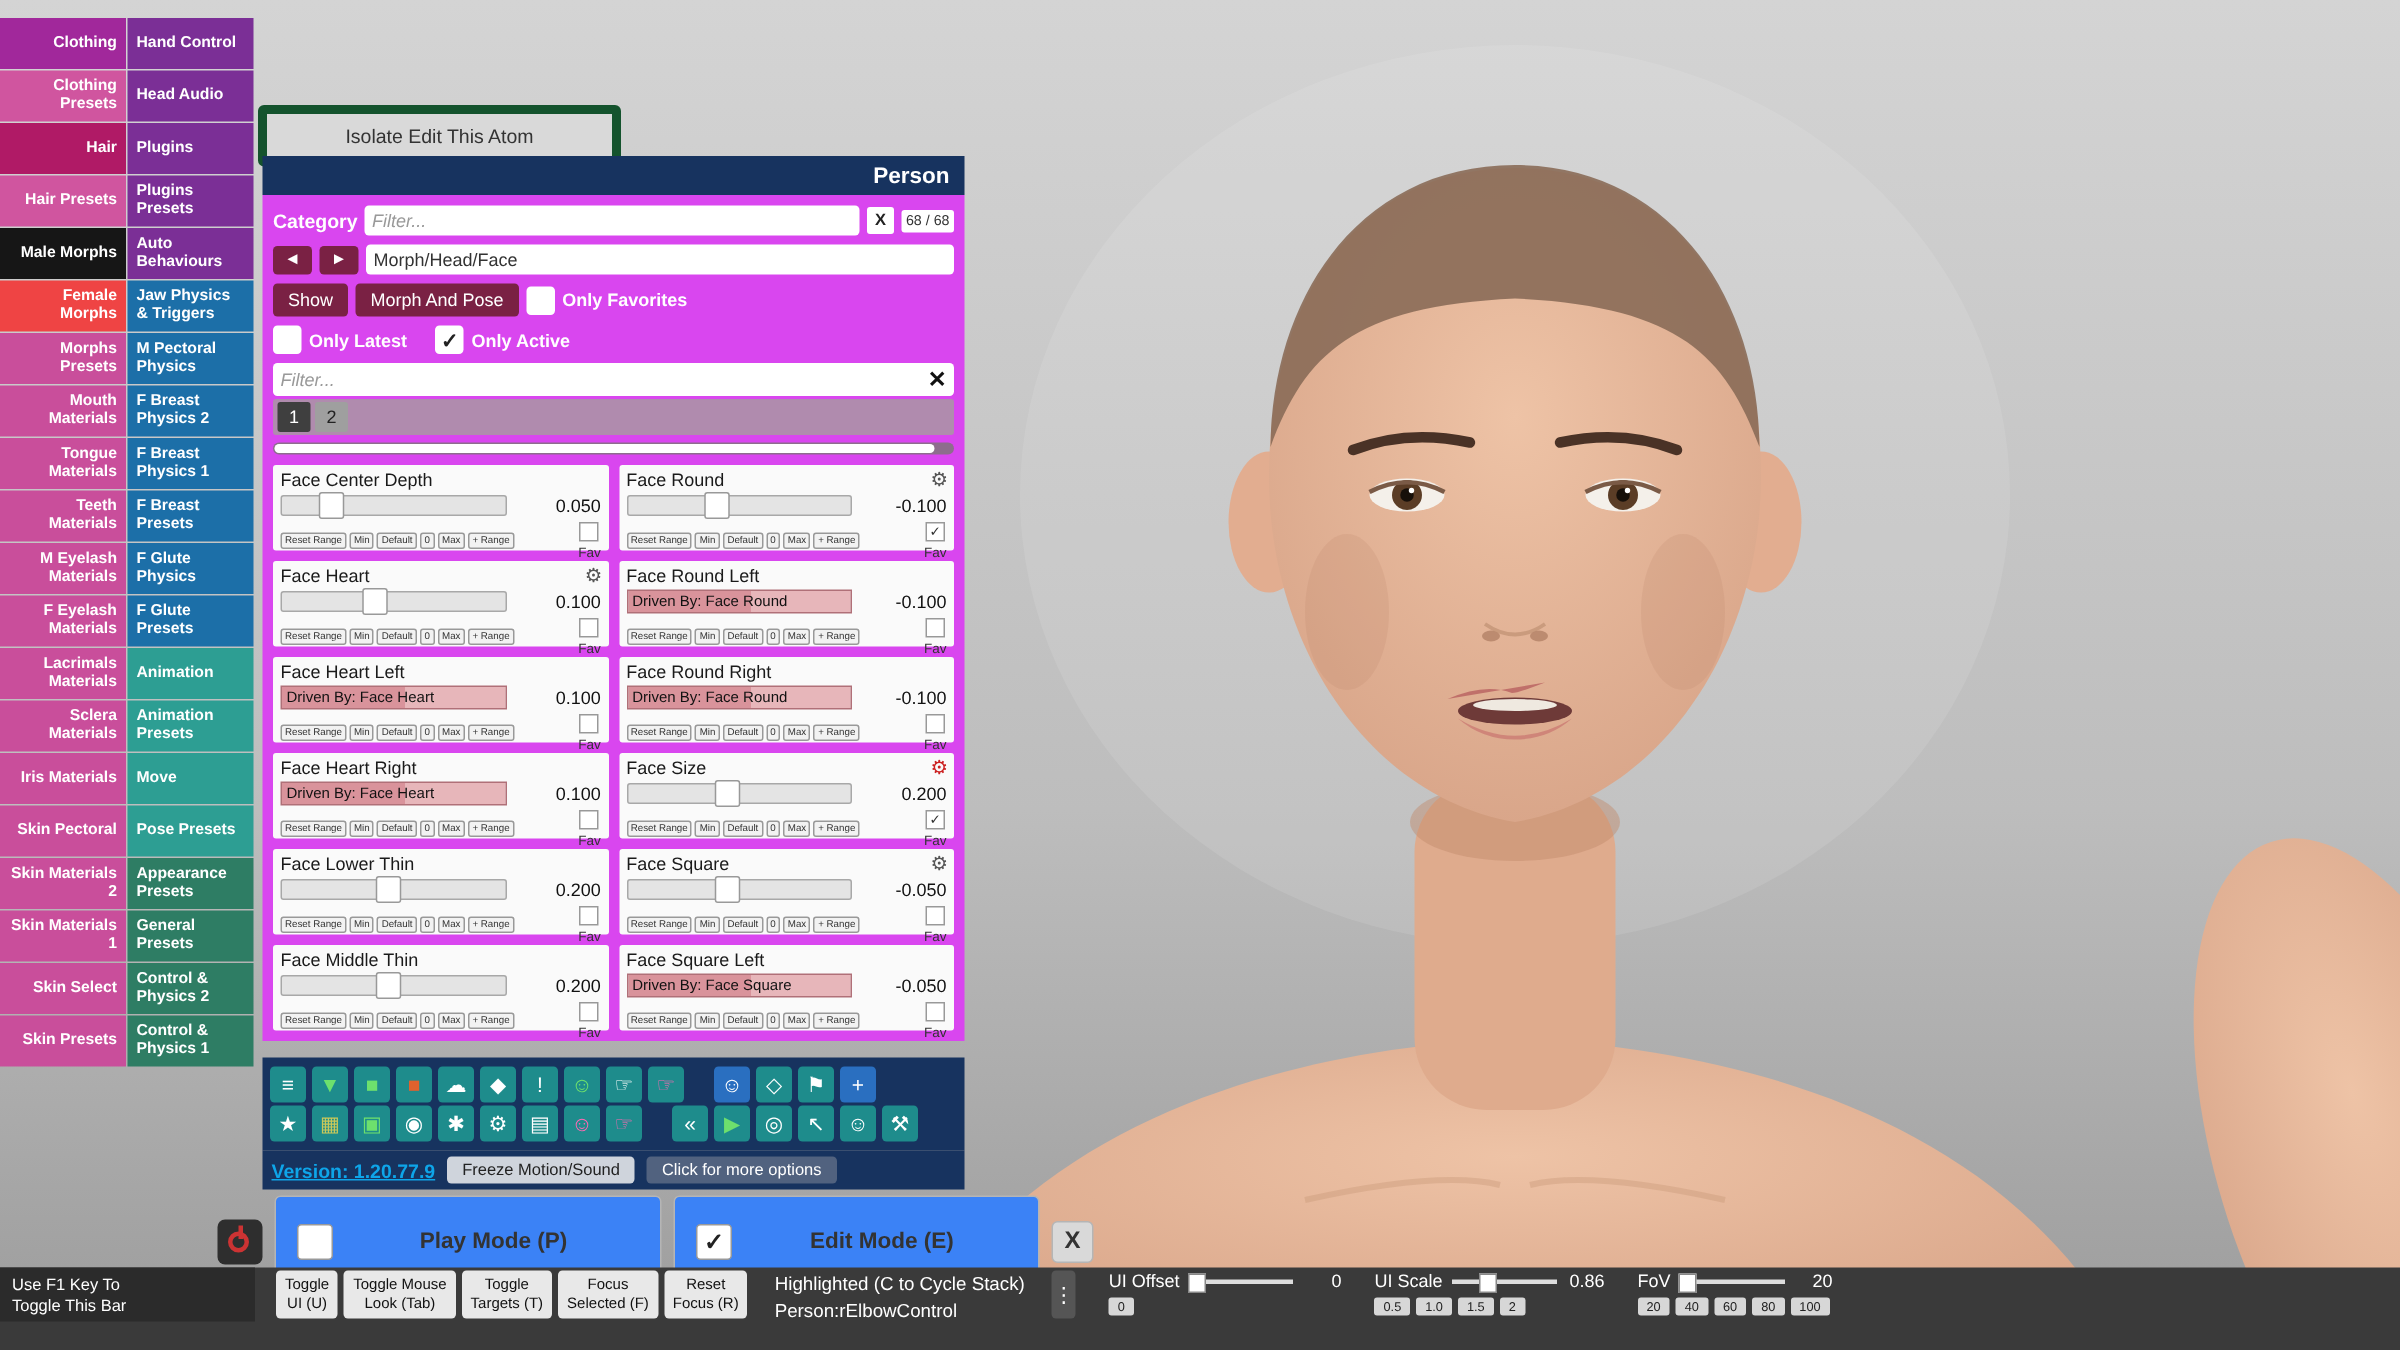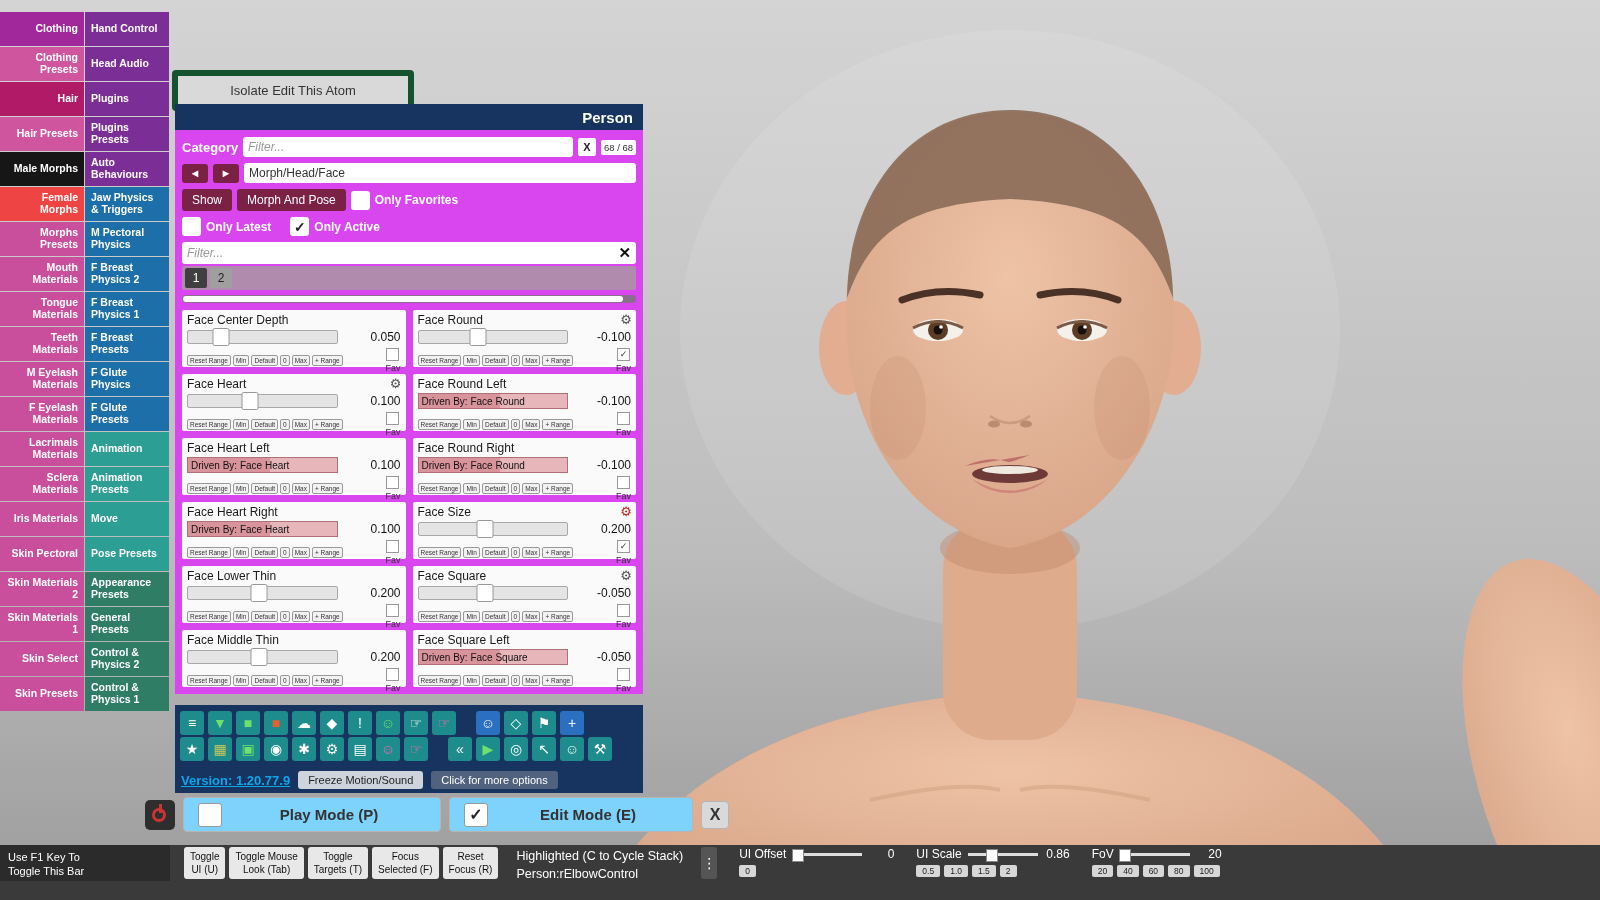--- a/index.html
+++ b/index.html
@@ -83,22 +83,22 @@
       display:flex;align-items:center;gap:8px;padding:0 6px;z-index:6;box-sizing:border-box;}
   .ver-text{color:#0ea5e9;font-weight:bold;font-size:13px;text-decoration:underline;}
   .freeze-btn{background:#cfd4dc;color:#222;font-size:11px;border-radius:3px;padding:3px 10px;cursor:pointer;}
   .more-btn{background:#51627f;color:#fff;font-size:11px;border-radius:3px;padding:3px 10px;cursor:pointer;}
   
   #mode-bar{position:absolute;left:145px;top:797px;display:flex;align-items:center;gap:8px;z-index:6;}
   .power{width:30px;height:30px;background:#2e2e2e;border-radius:5px;position:relative;cursor:pointer;}
   .power::before{content:"";position:absolute;left:7px;top:8px;width:14px;height:14px;border:3px solid #cc3333;
       border-radius:50%;box-sizing:border-box;}
   .power::after{content:"";position:absolute;left:13.5px;top:4px;width:3px;height:9px;background:#cc3333;}
-  .mode-btn{background:#7dd3fc;border:1px solid #b5b5b5;border-radius:4px;height:33px;display:flex;
-      align-items:center;gap:10px;padding:0 14px;font-size:15px;font-weight:bold;color:#333;cursor:pointer;}
+  .mode-btn{background:#3b82f6;border:1px solid #b5b5b5;border-radius:4px;height:33px;display:flex;
+      align-items:center;gap:10px;padding:13px 14px;font-size:15px;font-weight:bold;color:#333;cursor:pointer;}
   .mode-cb{width:22px;height:22px;background:#fff;border:1px solid #999;border-radius:3px;display:flex;
       align-items:center;justify-content:center;font-size:16px;color:#222;}
   .close-x{width:26px;height:26px;background:#d9d9d9;border:1px solid #b5b5b5;border-radius:4px;display:flex;
       align-items:center;justify-content:center;font-weight:bold;color:#333;cursor:pointer;}
   
   #bottom-bar{position:absolute;left:0;top:845px;width:1600px;height:55px;background:#3a3a3a;z-index:7;
       display:flex;align-items:flex-start;}
   .f1-hint{width:170px;height:36px;background:#2b2b2b;color:#fff;font-size:11px;line-height:1.3;
       padding:5px 8px;box-sizing:border-box;}
   .bb-btns{display:flex;gap:4px;margin:2px 0 0 14px;justify-content:flex-end;}

